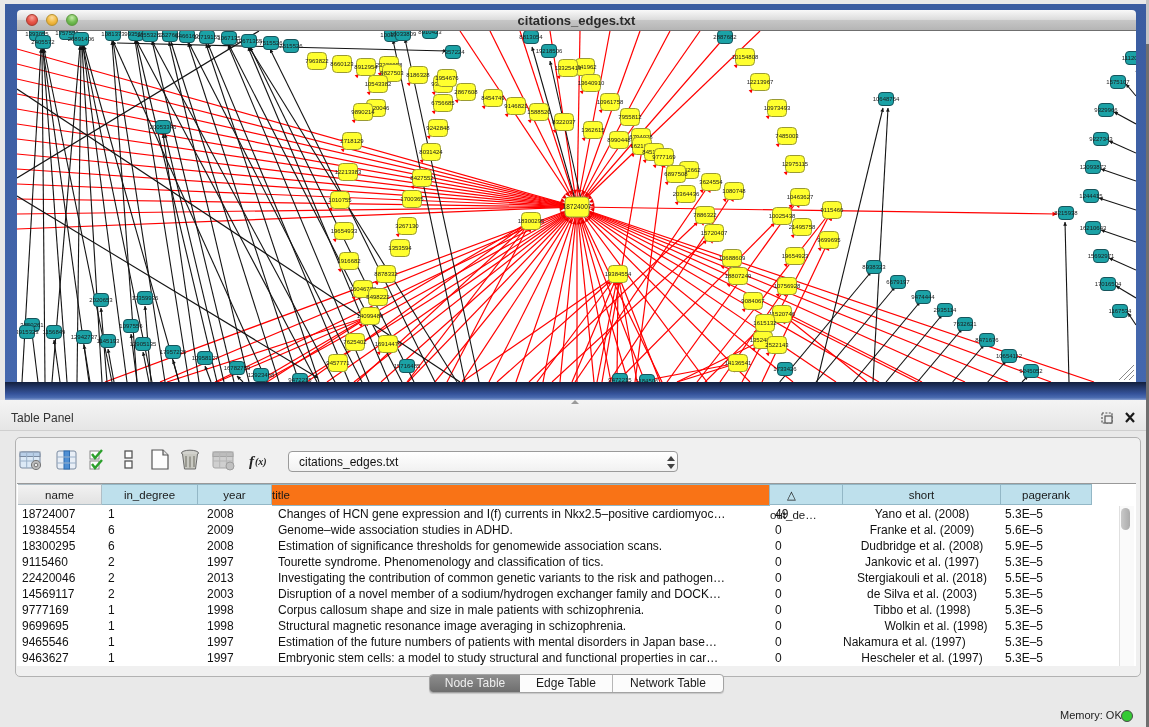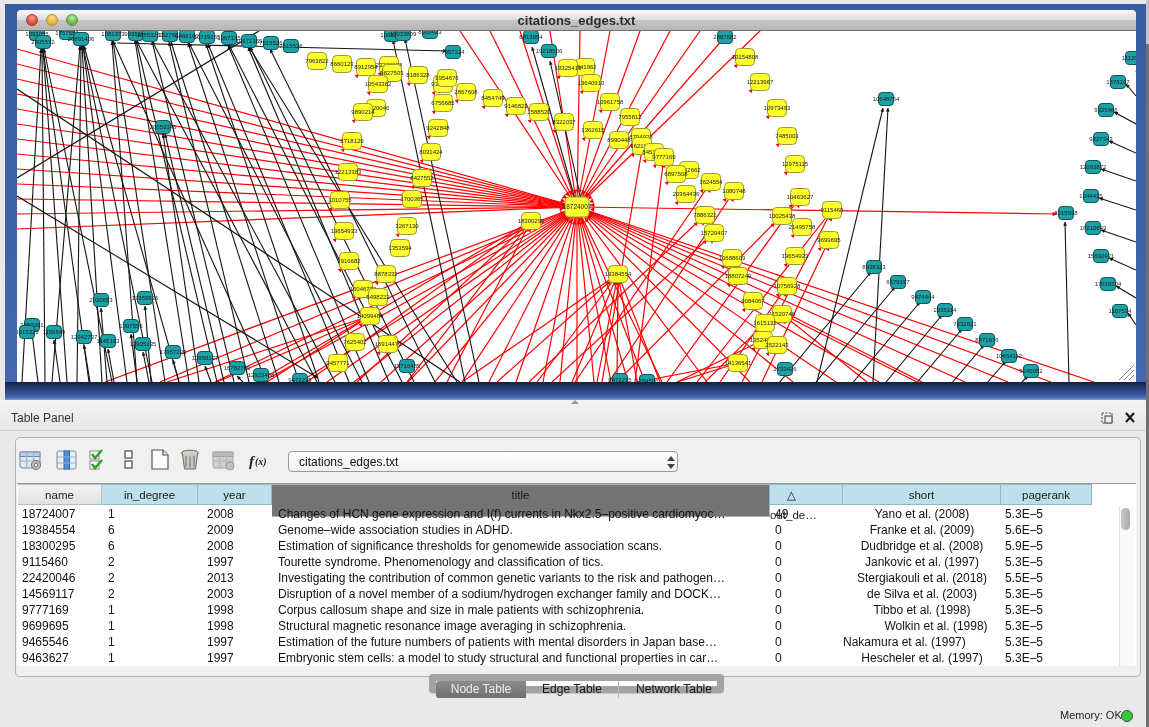--- a/index.html
+++ b/index.html
@@ -735,21 +735,21 @@
       <path d="M6 14 L10 9 L2 9 Z" fill="#444"></path>
  </svg>
 </div>
 
 <div class="abs" style="left:17px;top:483px;width:1119px;height:183px;background:#fff;border-top:1px solid #999"></div>
 
 <div class="abs" style="left:17px;top:484px;height:21px;width:1119px;font-size:11.5px;color:#1a1a1a">
  <div class="abs" style="left:1px;top:0;width:84px;height:21px;background:linear-gradient(#f2f2f2,#e2e2e2);border:1px solid #b0bec6;border-left:none;text-align:center;line-height:20px">name</div>
  <div class="abs" style="left:85px;top:0;width:96px;height:21px;background:#bee0ec;border:1px solid #93b7c6;border-left:none;text-align:center;line-height:20px">in_degree</div>
  <div class="abs" style="left:181px;top:0;width:74px;height:21px;background:#bee0ec;border:1px solid #93b7c6;border-left:none;text-align:center;line-height:20px">year</div>
- <div class="abs" style="left:255px;top:0;width:498px;height:33px;background:#737373;border:1px solid #93b7c6;border-left:none;text-align:center;line-height:20px">title</div>
+ <div class="abs" style="left:255px;top:0;width:498px;height:22px;background:#f97316;border:1px solid #93b7c6;border-left:none;text-align:left;line-height:20px">title</div>
  <div class="abs" style="left:753px;top:0;width:73px;height:21px;background:#bee0ec;border:1px solid #93b7c6;border-left:none;line-height:20px"><span style="margin-left:17px">△ out_de…</span></div>
  <div class="abs" style="left:826px;top:0;width:158px;height:21px;background:#bee0ec;border:1px solid #93b7c6;border-left:none;text-align:center;line-height:20px">short</div>
  <div class="abs" style="left:984px;top:0;width:91px;height:21px;background:#bee0ec;border:1px solid #93b7c6;border-left:none;text-align:center;line-height:20px">pagerank</div>
 </div>
 <div class="trow" style="top:506px">
 <span style="left:5px">18724007</span>
     <span style="left:91px">1</span>
     <span style="left:190px">2008</span>
     <span style="left:261px">Changes of HCN gene expression and I(f) currents in Nkx2.5–positive cardiomyoc…</span>
     <span style="left:758px">49</span>
@@ -834,20 +834,20 @@
     <span style="left:190px">1997</span>
     <span style="left:261px">Embryonic stem cells: a model to study structural and functional properties in car…</span>
     <span style="left:758px">0</span>
     <span style="left:826px;width:158px;text-align:center">Hescheler et al. (1997)</span>
     <span style="left:988px">5.3E–5</span>
   </div>
 
 <div class="abs" style="left:1119px;top:506px;width:15px;height:160px;background:#fafafa;border-left:1px solid #e0e0e0"></div>
 <div class="abs" style="left:1121px;top:508px;width:9px;height:22px;background:linear-gradient(90deg,#c9c9c9,#ababab);border-radius:5px"></div>
 
-<div class="abs" style="left:429px;top:674px;width:295px;height:19px;border:7px solid #a3a3a3;border-radius:4px;background:#fcfcfc;box-shadow:0 1px 1px rgba(0,0,0,0.15)">
+<div class="abs" style="left:429px;top:674px;width:295px;height:19px;border:1px solid #a3a3a3;border-radius:4px;background:#fcfcfc;box-shadow:0 1px 1px rgba(0,0,0,0.15)">
  <div class="abs" style="left:0;top:0;width:90px;height:17px;background:linear-gradient(#8d8d8d,#6e6e6e);border-radius:3px 0 0 3px;color:#efefef;font-size:12px;text-align:center;line-height:17px">Node Table</div>
  <div class="abs" style="left:90px;top:0;width:93px;height:17px;border-right:1px solid #b6b6b6;color:#1a1a1a;font-size:12px;text-align:center;line-height:17px">Edge Table</div>
  <div class="abs" style="left:183px;top:0;width:110px;height:17px;color:#1a1a1a;font-size:12px;text-align:center;line-height:17px">Network Table</div>
 </div>
 
 <div class="abs" style="left:1060px;top:709px;font-size:11px;color:#222;white-space:nowrap">Memory: OK</div>
 <div class="abs" style="left:1121px;top:710px;width:12px;height:12px;border-radius:6px;background:#35cb35;border:1px solid #4a4a4a"></div>
 
 </body></html>

